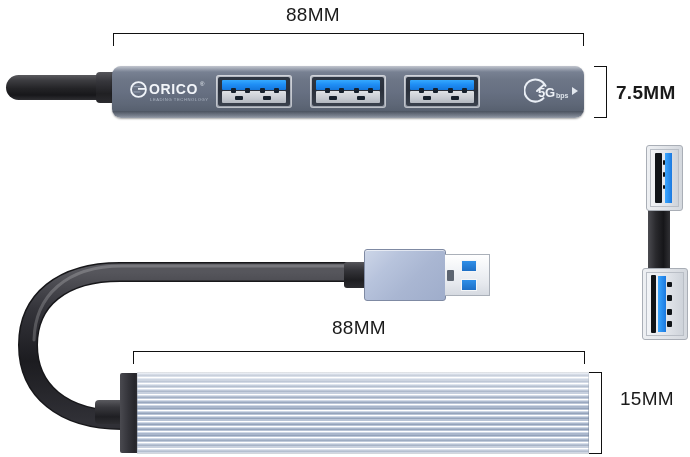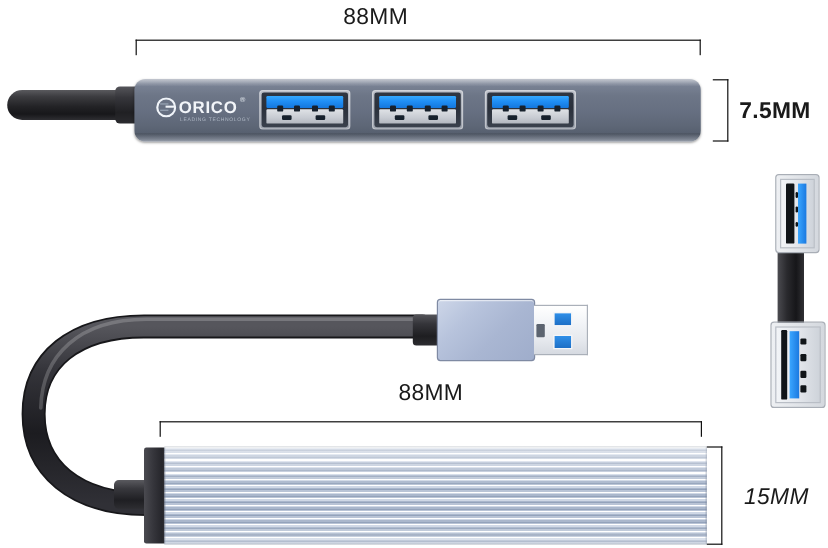--- a/index.html
+++ b/index.html
@@ -254,20 +254,29 @@
         <div class="usb-tongue"></div>
         <div class="pin" style="left:18%;top:38%;width:7%;height:18%;"></div>
         <div class="pin" style="left:38%;top:38%;width:7%;height:18%;"></div>
         <div class="pin" style="left:58%;top:38%;width:7%;height:18%;"></div>
         <div class="pin" style="left:78%;top:38%;width:7%;height:18%;"></div>
         <div class="pin" style="left:24%;top:66%;width:11%;height:14%;"></div>
         <div class="pin" style="left:62%;top:66%;width:11%;height:14%;"></div>
       </div>
     </div>
 
+    <div class="abs" style="left:524px;top:20px;width:60px;height:28px;">
+      <svg class="abs" style="left:0px;top:0px;" width="26" height="26" viewBox="0 0 40 40">
+        <path d="M33 12 A17 17 0 1 0 30 31" fill="none" stroke="#e9eef5" stroke-width="3.2" stroke-linecap="round"></path>
+        <path d="M20 20 L31 10" fill="none" stroke="#e9eef5" stroke-width="3" stroke-linecap="round"></path>
+      </svg>
+      <div class="badge-5g" style="left:14px;top:7px;">5G</div>
+      <div class="badge-bps" style="left:32px;top:14px;">bps</div>
+      <div class="badge-tri" style="left:48px;top:9px;"></div>
+    </div>
   </div>
 
   <div class="abs vbracket" style="left:594px;top:66px;height:52px;"></div>
   <div class="abs dim-label" style="left:616px;top:82px;font-weight:bold;">7.5MM</div>
 
   <div class="abs" style="left:624px;top:142px;width:66px;height:190px;">
 
     <div class="vband" style="left:24px;top:66px;width:22px;height:62px;"></div>
 
     <div class="vusb" style="left:22px;top:3px;width:37px;height:66px;">
@@ -322,15 +331,15 @@
   <div class="abs" style="left:95px;top:368px;width:495px;height:88px;">
     <div class="abs cable-neck2" style="left:0px;top:32px;width:34px;height:24px;"></div>
     <div class="abs endcap" style="left:25px;top:5px;width:20px;height:80px;"></div>
     <div class="abs ribbed-body" style="left:42px;top:4px;width:452px;height:82px;">
       <div class="ribbed-gloss"></div>
       <div class="ribbed-gloss2"></div>
     </div>
   </div>
 
   <div class="abs vbracket" style="left:589px;top:372px;height:82px;"></div>
-  <div class="abs dim-label" style="left:620px;top:404px;font-style:italic;">15MM</div>
+  <div class="abs dim-label" style="left:620px;top:388px;">15MM</div>
 
 </div>
 
 </body></html>

